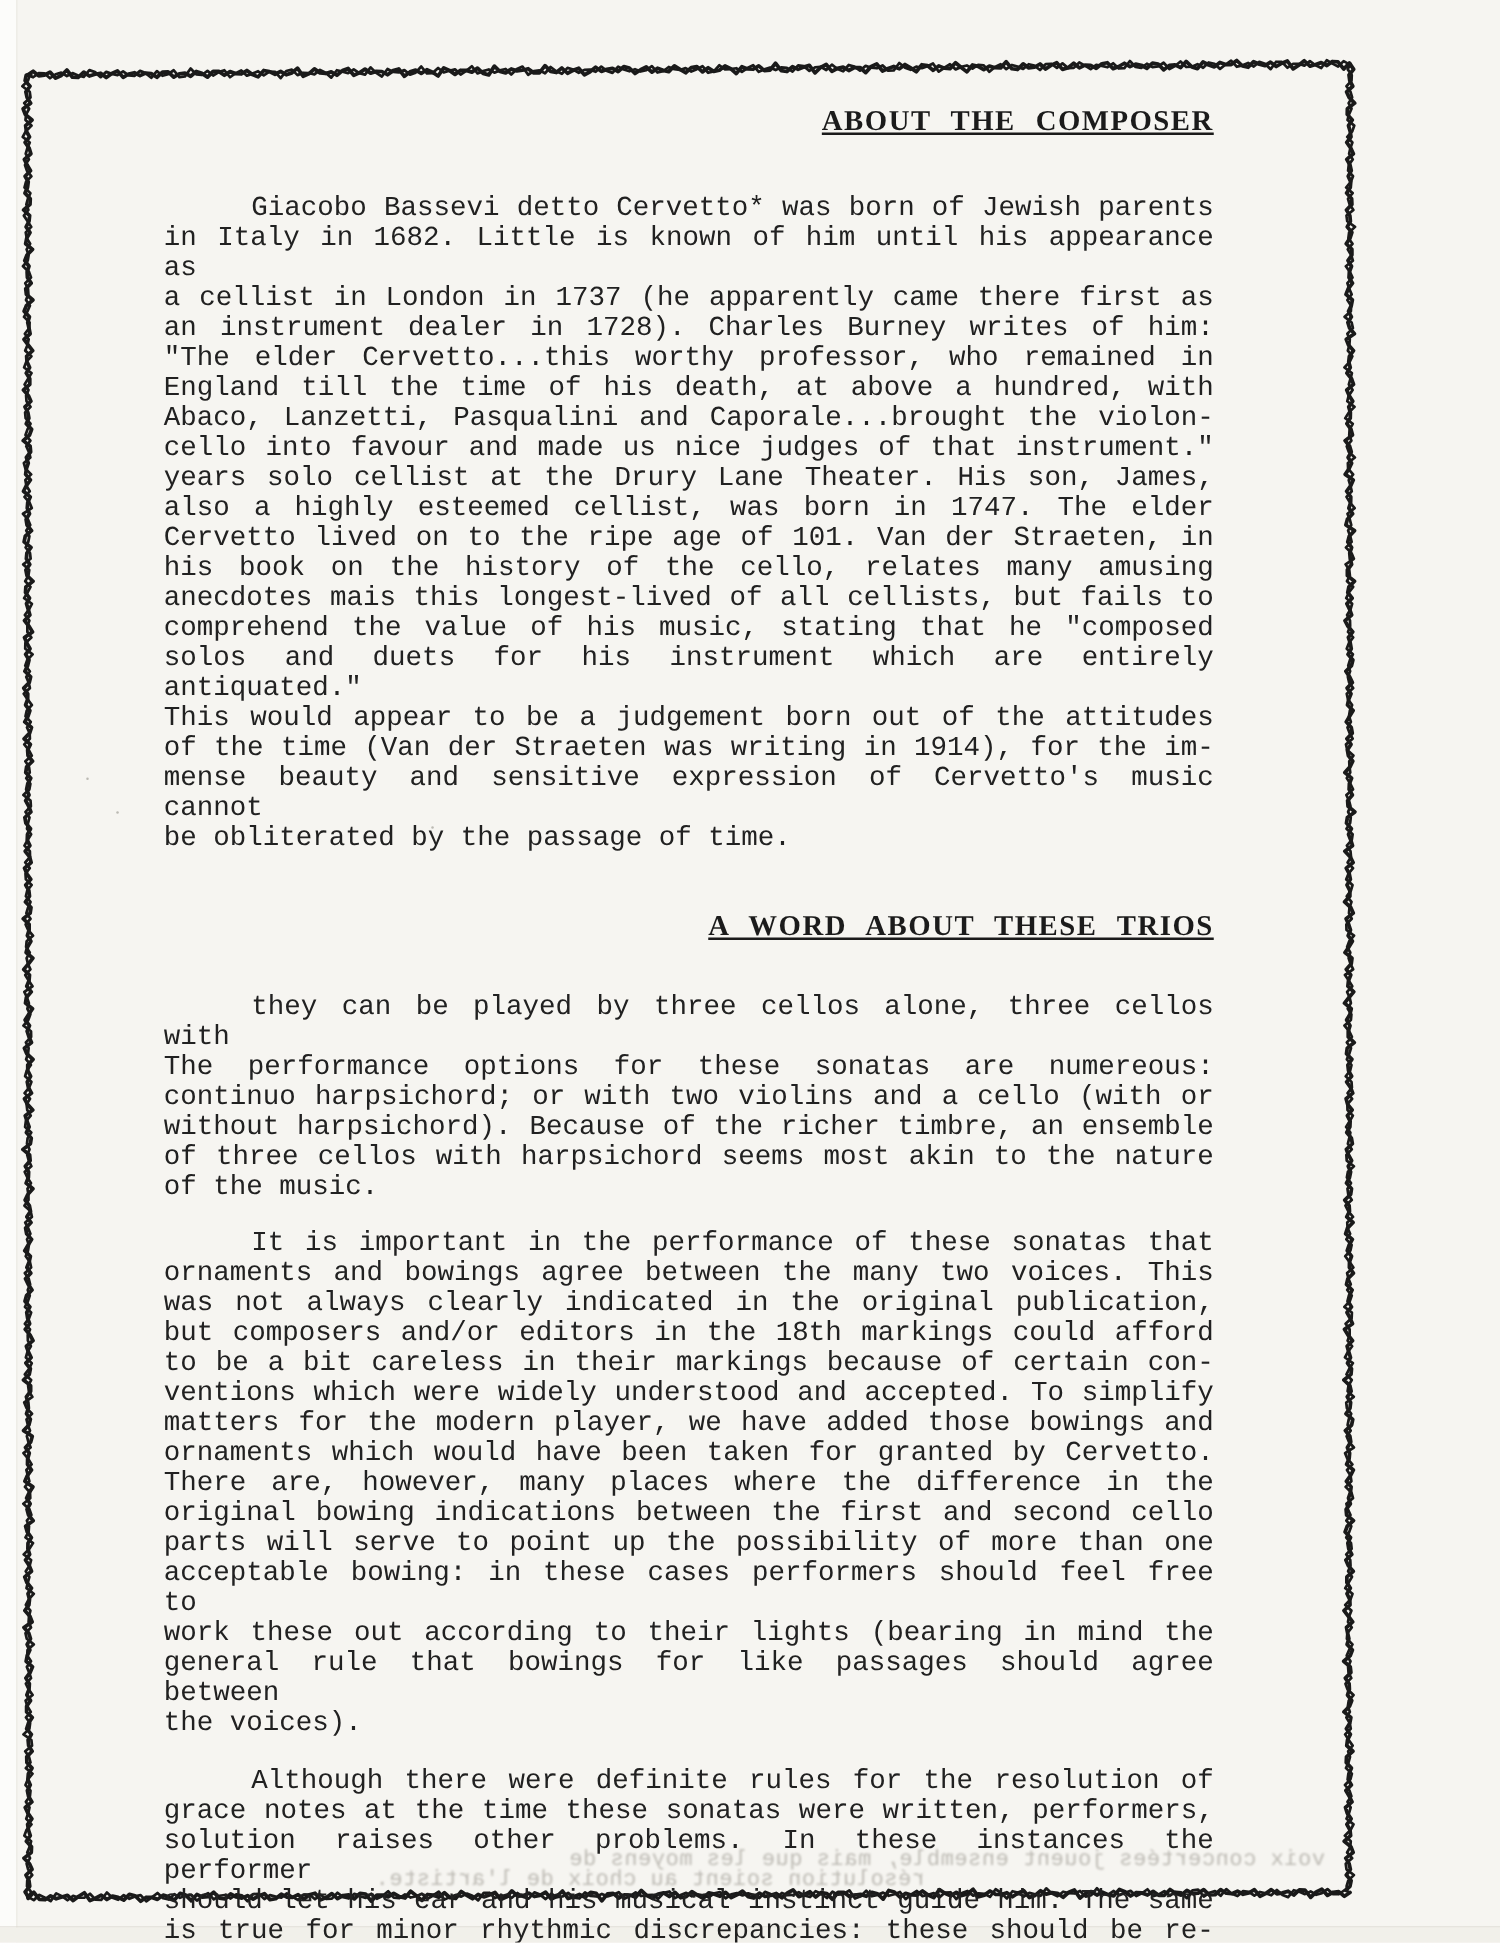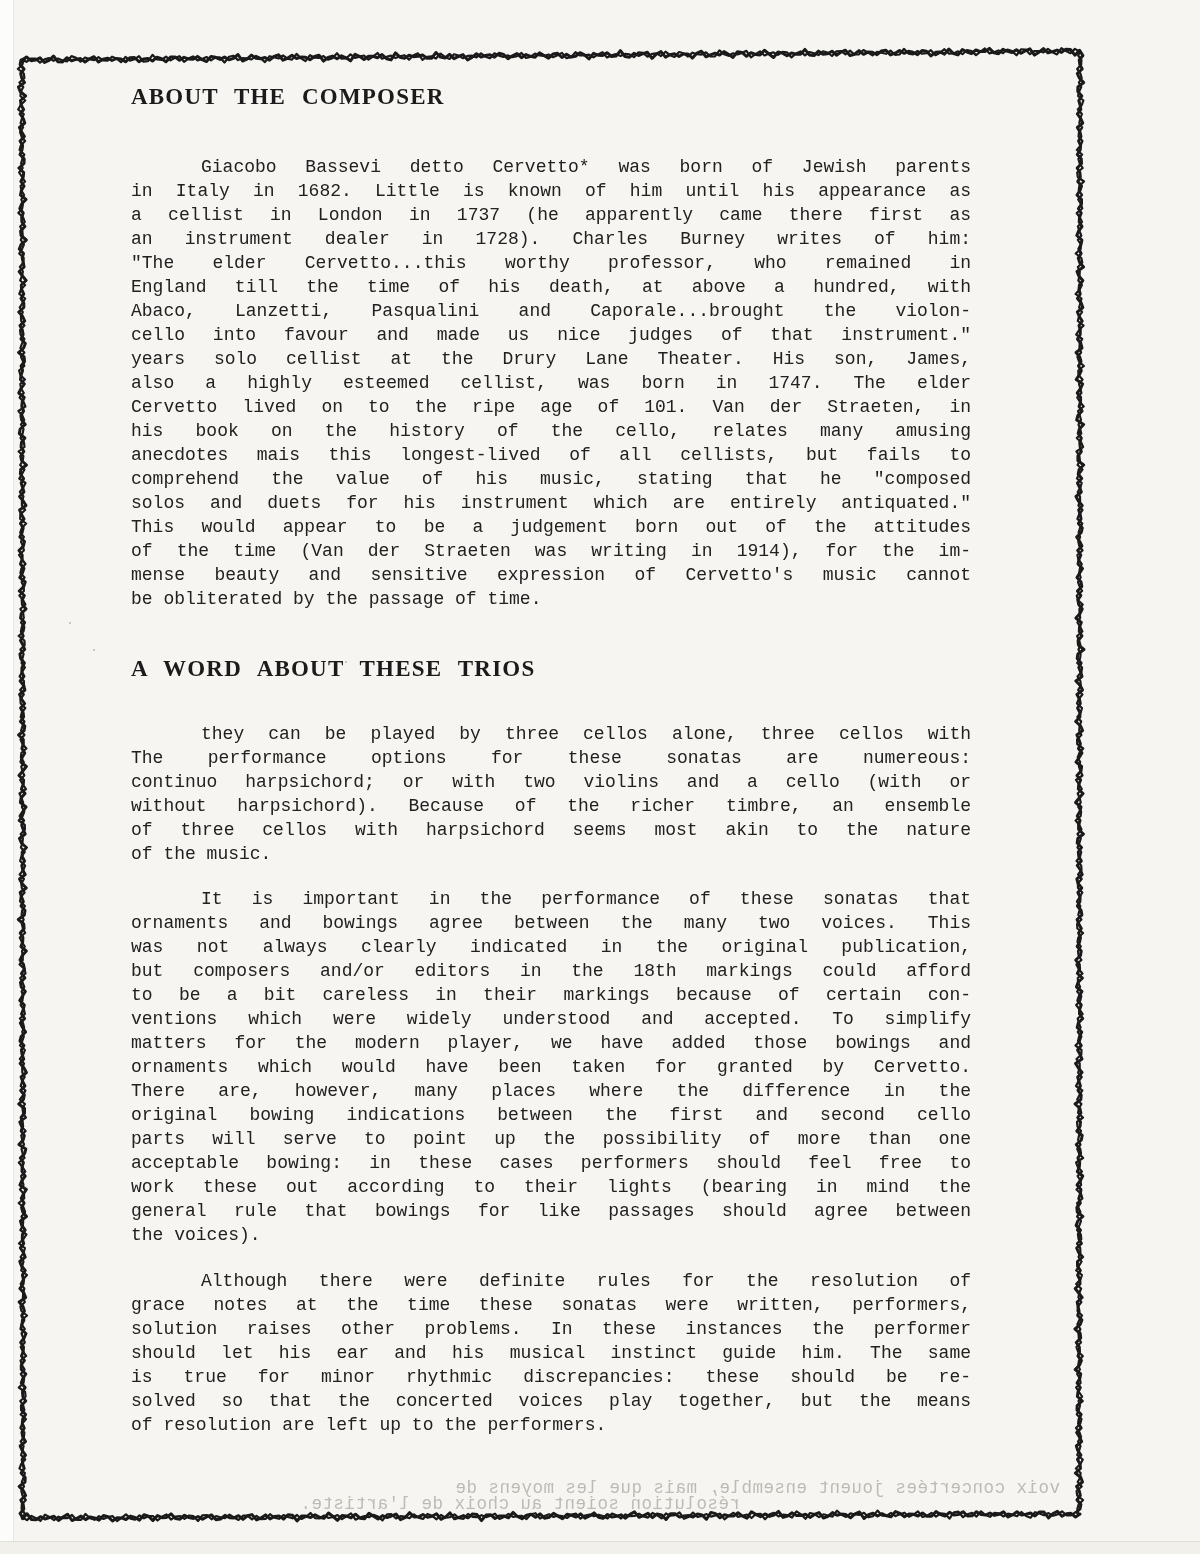--- a/index.html
+++ b/index.html
@@ -19,27 +19,28 @@
   .paper-bottom{
     position:absolute;left:0;top:1542px;width:100%;height:12px;
     background:#f1f0ea;
   }
   svg.border-frame{position:absolute;left:0;top:0;pointer-events:none}
   .content{
     position:absolute;left:131px;top:0;width:840px;color:#222222;
   }
   .heading{
     font-family:"Liberation Serif","DejaVu Serif",serif;
-    font-weight:700;text-align:left;color:#1b1b1b;
+    font-weight:700;text-align:right;color:#1b1b1b;
     font-size:23px;line-height:30px;letter-spacing:1.2px;word-spacing:9px;
     margin:0;
+    text-decoration:underline;
   }
   #heading-composer{margin-top:82px}
   #heading-trios{margin-top:43px}
-  .para{font-size:18px;line-height:24px;margin:0;color:#212121}
+  .para{font-size:22px;line-height:24px;margin:0;color:#212121}
   #para-composer-1{margin-top:43px}
   #para-trios-1{margin-top:38px}
   #para-trios-2{margin-top:21px}
   #para-trios-3{margin-top:22px}
   .para .line{text-align:justify;text-align-last:justify;white-space:normal}
   .para .line:first-child{text-indent:70px}
   .para .line:last-child{text-align-last:left}
   .bleed-line{
     position:absolute;transform:scaleX(-1);white-space:nowrap;
     color:rgba(104,99,89,.40);font-size:17.5px;letter-spacing:.5px;

